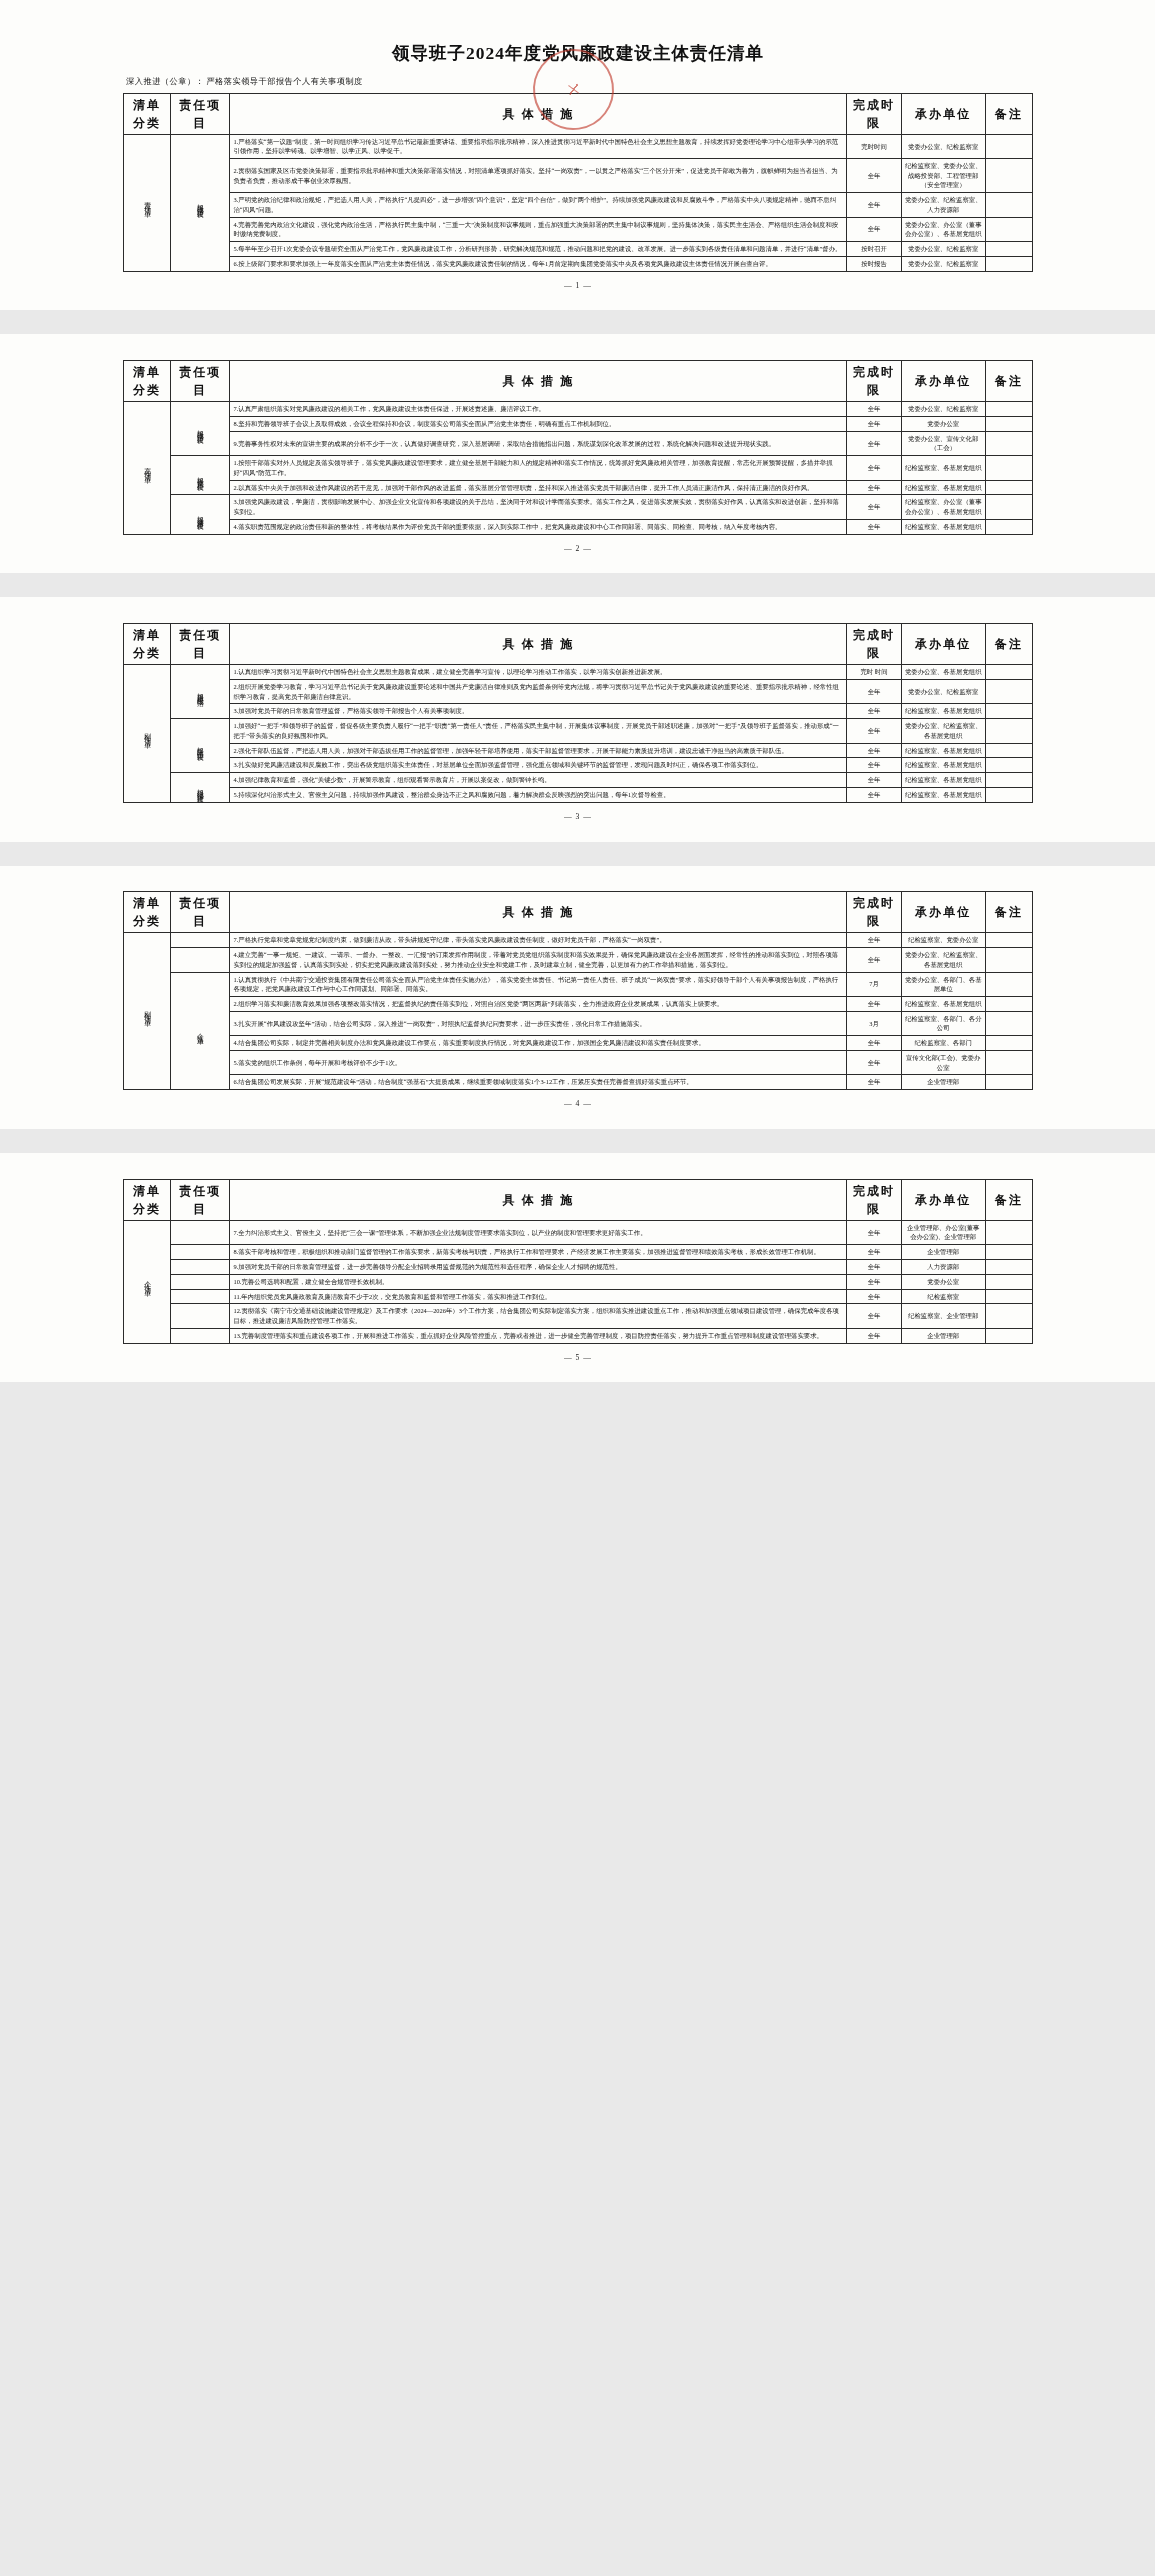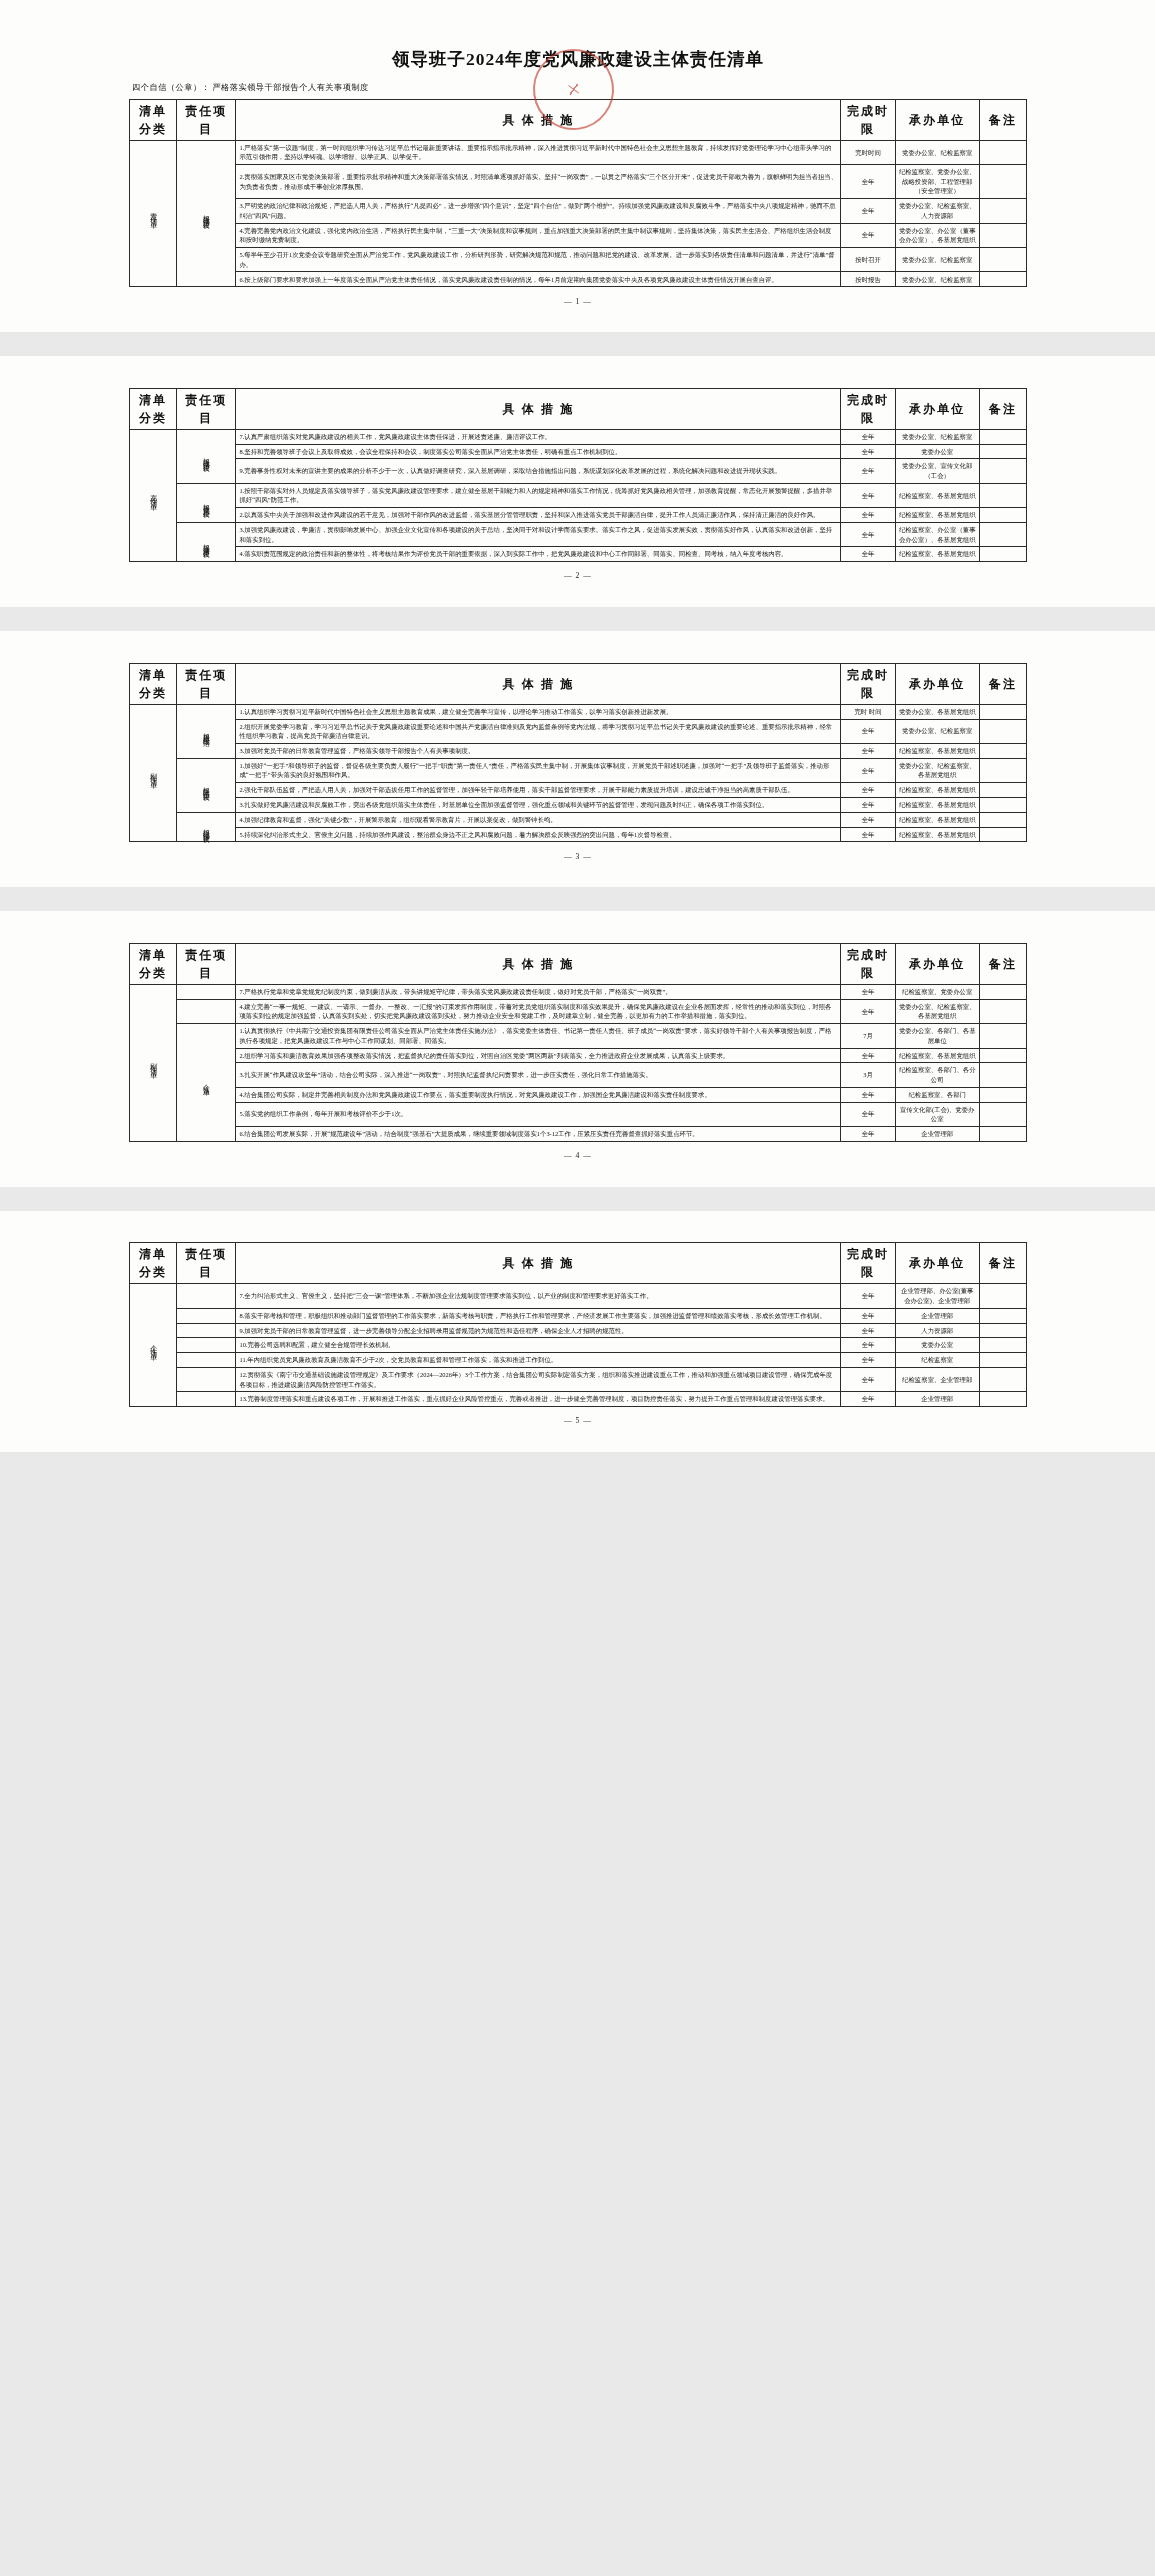--- a/index.html
+++ b/index.html
@@ -1,18 +1,18 @@
 <!DOCTYPE html>
 <html style="font-size:8.2px"><head>
 <meta charset="utf-8">
 <style>
   html,body{margin:0;padding:0;background:#e9e9e9;}
   body{font-family:"Liberation Serif","DejaVu Serif",serif;}
   .doc{width:1156px;background:#e9e9e9;margin:0 auto;}
-  .page{width:1156px;background:#fdfdfb;position:relative;padding:11px;box-sizing:border-box;}
+  .page{width:1156px;background:#fdfdfb;position:relative;padding:5px;box-sizing:border-box;}
   .page-inner{padding:20.6px 118px 15.5px 118px;box-sizing:border-box;}
   .title{text-align:center;font-size:17.5px;font-weight:bold;letter-spacing:1px;color:#111;margin:15.5px 0 11.3px 0;font-family:"Liberation Serif","DejaVu Serif",serif;}
   .subline{font-size:8.2px;color:#111;margin:0 0 5.2px 3.1px;letter-spacing:0.5px;}
   .subline .lbl{margin-right:2.1px;}
   table.sheet{border-collapse:collapse;width:100%;table-layout:fixed;}
   table.sheet td,table.sheet th{border:0.5px solid #2b2b2b;padding:2.1px 3.1px;font-size:6.4px;line-height:1.5;vertical-align:middle;color:#111;}
   table.sheet th{text-align:center;font-weight:bold;font-size:12px;letter-spacing:2.1px;}
   .c-cat{width:40px;text-align:center;}
   .c-item{width:52px;text-align:center;}
   .c-meas{text-align:left;}
@@ -33,21 +33,21 @@
      transform:rotate(45deg);}
 </style>
 </head>
 <body>
 
 <div class="doc">
     <div class="page">
       <div class="stamp"></div>
       <div class="page-inner">
         <div class="title">领导班子2024年度党风廉政建设主体责任清单</div>
-        <div class="subline"><span class="lbl">四个自信（公章）：</span><span>严格落实领导干部报告个人有关事项制度</span></div>
+        <div class="subline"><span class="lbl">深入推进（公章）：</span><span>严格落实领导干部报告个人有关事项制度</span></div>
         <table class="sheet">
           <thead>
             <tr class="hdr-row">
               <th class="c-cat">清单分类</th>
               <th class="c-item">责任项目</th>
               <th class="c-meas">具  体  措  施</th>
               <th class="c-time">完成时限</th>
               <th class="c-unit">承办单位</th>
               <th class="c-note">备注</th>
             </tr>

